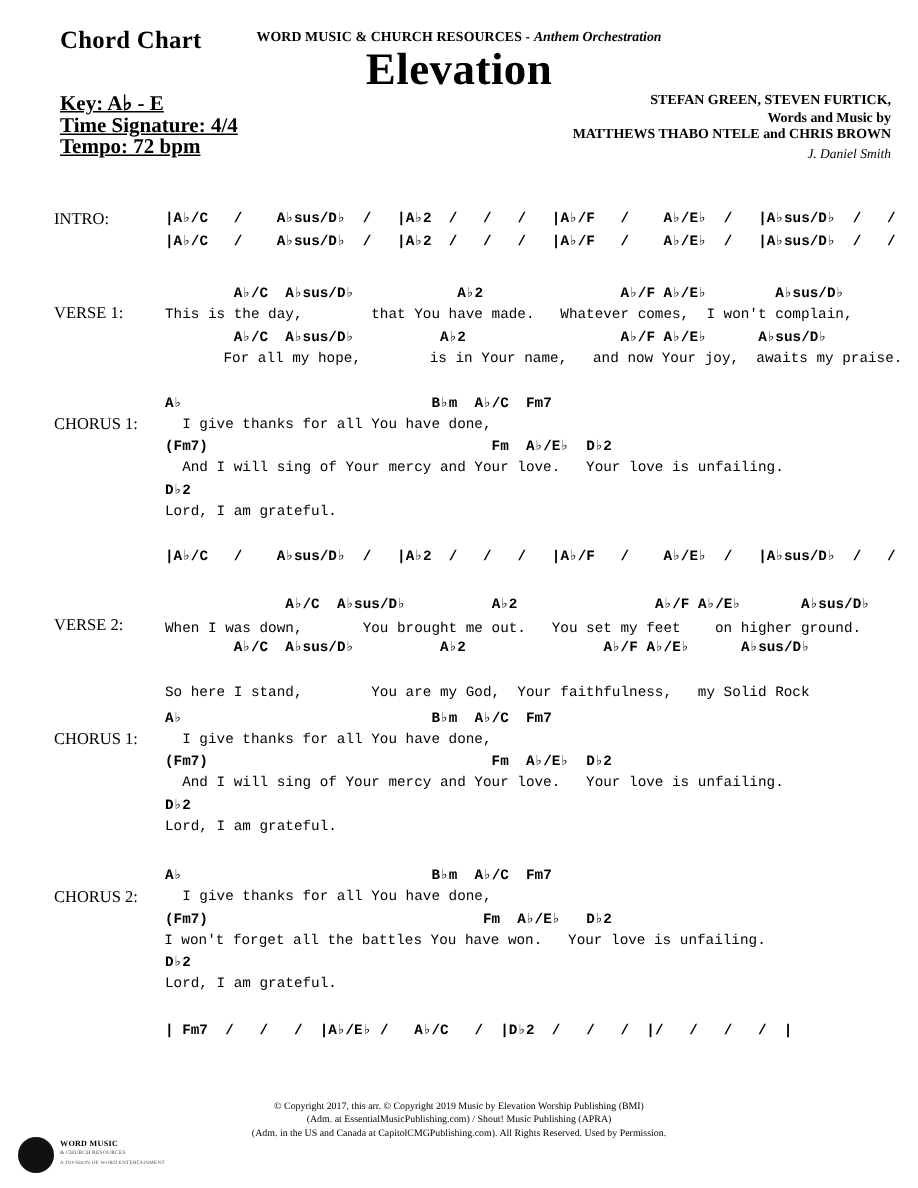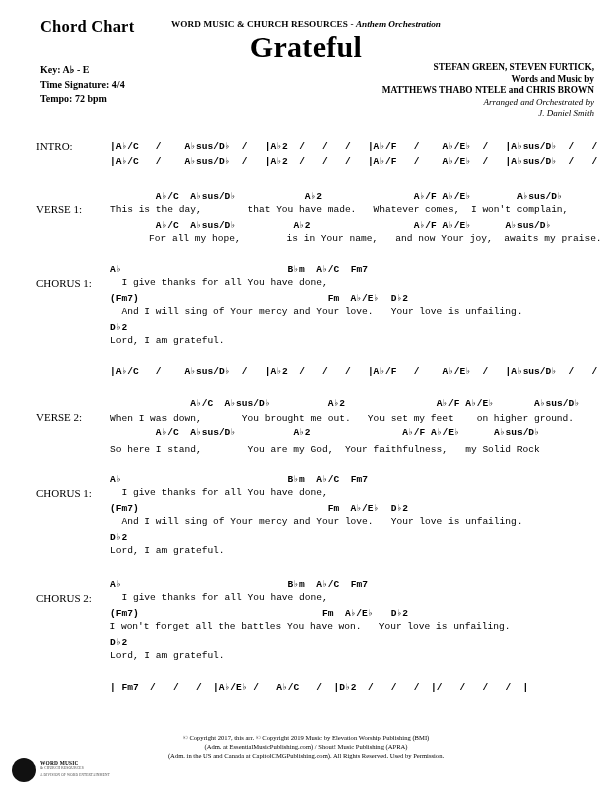--- a/index.html
+++ b/index.html
@@ -31,21 +31,21 @@
     letter-spacing:.3px;
   }
   .credits{
     position:absolute;right:18px;top:62px;
     text-align:right;font-size:9.3px;font-weight:bold;line-height:11.6px;
   }
   .credits .arr{font-style:italic;font-weight:normal;font-size:9px;}
   .credits .arr2{font-style:italic;font-weight:normal;font-size:9px;}
   .keyblock{
     position:absolute;left:40px;top:63px;
-    font-size:10px;font-weight:bold;line-height:14.6px;
+    font-size:14px;font-weight:bold;line-height:14.6px;text-decoration:underline;
   }
 
   
   .body{position:absolute;left:0;top:0;width:612px;}
   .mono{
     font-family:"Liberation Mono", monospace;
     white-space:pre;
     font-size:9.55px;
     letter-spacing:0px;
   }
@@ -93,27 +93,26 @@
 
 <div class="page">
 
   <div class="hdr">
     <div class="chord-chart-label">Chord Chart</div>
 
     <div class="pub-line">
       <span>WORD MUSIC &amp; CHURCH RESOURCES</span><span> - </span><span class="ital">Anthem Orchestration</span>
     </div>
 
-    <div class="song-title">Grateful</div>
+    <div class="song-title">Elevation</div>
 
     <div class="credits">
       <div>STEFAN GREEN, STEVEN FURTICK,</div>
       <div>Words and Music by</div>
       <div>MATTHEWS THABO NTELE and CHRIS BROWN</div>
-      <div class="arr">Arranged and Orchestrated by</div>
       <div class="arr2">J. Daniel Smith</div>
     </div>
 
     <div class="keyblock">
       <div>Key: A♭ - E</div>
       <div>Time Signature: 4/4</div>
       <div>Tempo: 72 bpm</div>
     </div>
   </div>
 
@@ -131,21 +130,21 @@
       <div class="mono lyricrow txtline" style="position: absolute; top: 277px; left: 110px;">  I give thanks for all You have done,</div>
       <div class="mono chordrow txtline" style="position: absolute; top: 292px; left: 110px;">(Fm7)                                 Fm  A♭/E♭  D♭2</div>
       <div class="mono lyricrow txtline" style="position: absolute; top: 306px; left: 110px;">  And I will sing of Your mercy and Your love.   Your love is unfailing.</div>
       <div class="mono chordrow txtline" style="position: absolute; top: 321px; left: 110px;">D♭2</div>
       <div class="mono lyricrow txtline" style="position: absolute; top: 335px; left: 110px;">Lord, I am grateful.</div>
       <div class="mono chordrow barsline" style="position: absolute; top: 365px; left: 110px;">|A♭/C   /    A♭sus/D♭  /   |A♭2  /   /   /   |A♭/F   /    A♭/E♭  /   |A♭sus/D♭  /   /   /   |</div>
       <div class="sec-label" style="top: 411px;">VERSE 2:</div>
       <div class="mono chordrow txtline" style="position: absolute; top: 397px; left: 110px;">              A♭/C  A♭sus/D♭          A♭2                A♭/F A♭/E♭       A♭sus/D♭</div>
       <div class="mono lyricrow txtline" style="position: absolute; top: 413px; left: 110px;">When I was down,       You brought me out.   You set my feet    on higher ground.</div>
       <div class="mono chordrow txtline" style="position: absolute; top: 426px; left: 110px;">        A♭/C  A♭sus/D♭          A♭2                A♭/F A♭/E♭      A♭sus/D♭</div>
-      <div class="mono lyricrow txtline" style="position: absolute; top: 444px; left: 110px; text-align: center;">So here I stand,        You are my God,  Your faithfulness,   my Solid Rock</div>
+      <div class="mono lyricrow txtline" style="position: absolute; top: 456px; left: 110px; text-align: center;">So here I stand,        You are my God,  Your faithfulness,   my Solid Rock</div>
       <div class="sec-label" style="top: 487px;">CHORUS 1:</div>
       <div class="mono chordrow txtline" style="position: absolute; top: 473px; left: 110px;">A♭                             B♭m  A♭/C  Fm7</div>
       <div class="mono lyricrow txtline" style="position: absolute; top: 487px; left: 110px;">  I give thanks for all You have done,</div>
       <div class="mono chordrow txtline" style="position: absolute; top: 502px; left: 110px;">(Fm7)                                 Fm  A♭/E♭  D♭2</div>
       <div class="mono lyricrow txtline" style="position: absolute; top: 516px; left: 110px;">  And I will sing of Your mercy and Your love.   Your love is unfailing.</div>
       <div class="mono chordrow txtline" style="position: absolute; top: 531px; left: 110px;">D♭2</div>
       <div class="mono lyricrow txtline" style="position: absolute; top: 545px; left: 110px;">Lord, I am grateful.</div>
       <div class="sec-label" style="top: 592px;">CHORUS 2:</div>
       <div class="mono chordrow txtline" style="position: absolute; top: 578px; left: 110px;">A♭                             B♭m  A♭/C  Fm7</div>
       <div class="mono lyricrow txtline" style="position: absolute; top: 592px; left: 110px;">  I give thanks for all You have done,</div>

